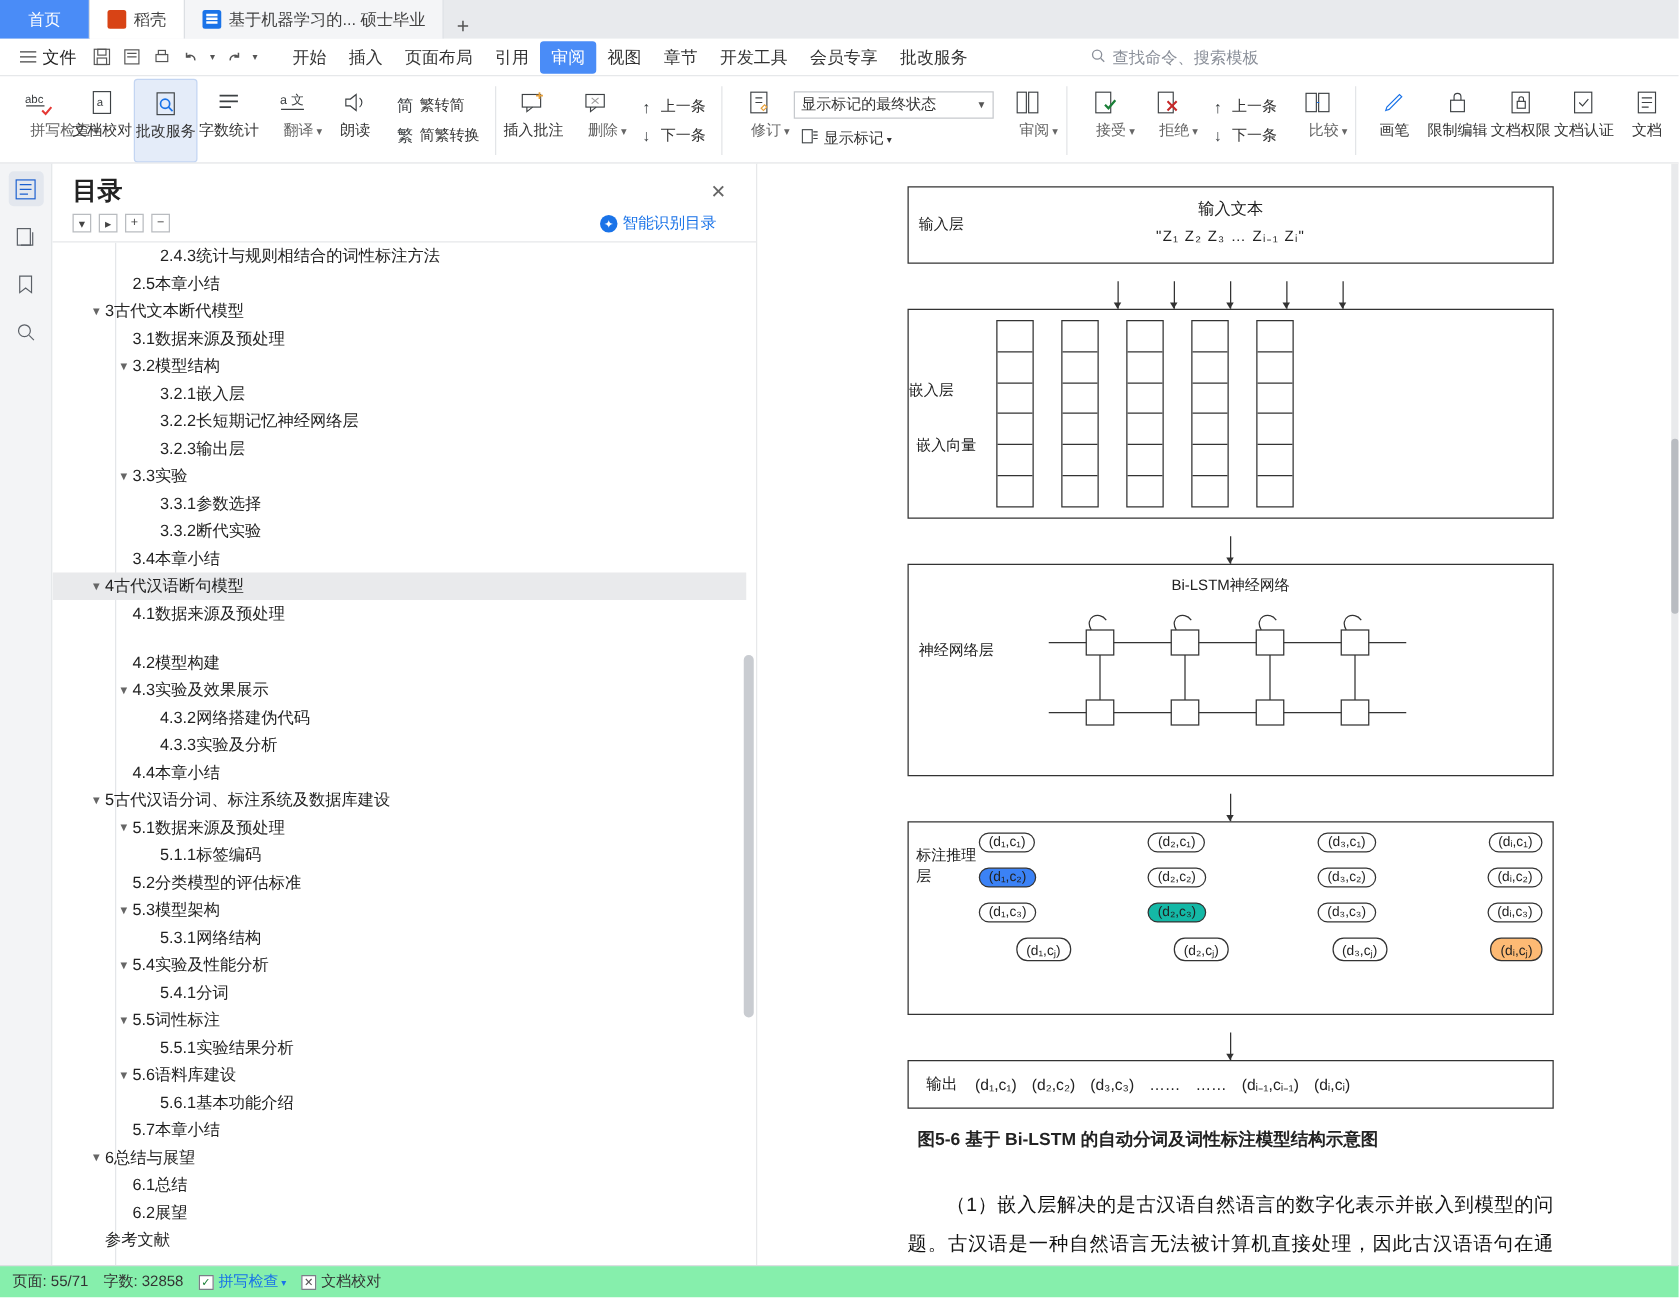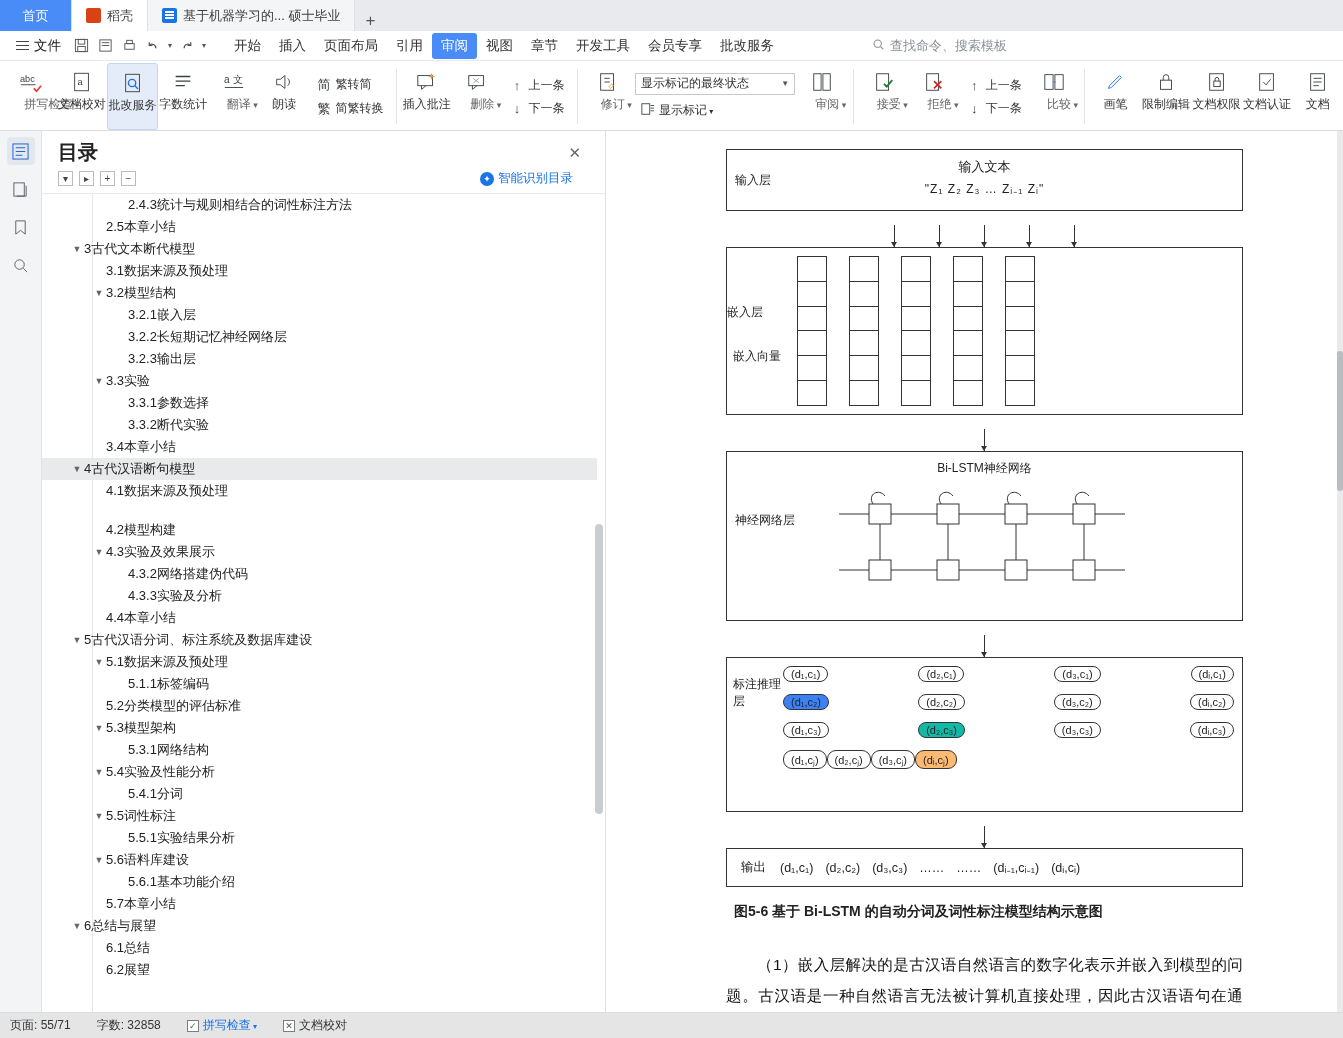--- a/index.html
+++ b/index.html
@@ -100,21 +100,21 @@
   .nn { height: 170px; position: relative; }
   .ann { height: 155px; position: relative; }
   .outrow { border: 1px solid #333; padding: 10px 14px; font-size: 12.5px; display: flex; gap: 14px; align-items: center; }
   .figcap { font-size: 14px; font-weight: bold; margin: 16px 0 0 8px; }
   .para { margin-top: 28px; font-size: 15.5px; line-height: 31px; text-align: justify; letter-spacing: 0.2px; color: #111; }
   .para p { margin: 0; }
   .vscroll { position: absolute; right: 0; top: 0; bottom: 0; width: 6px; background: #e9eaec; }
   .vscroll .th { position: absolute; top: 220px; height: 140px; width: 6px; background: #b9bcc1; border-radius: 3px; }
 
   
-  .statusbar { height: 26px; background: #e5e5e5; border-top: 1px solid #dcdee1; display: flex; align-items: center; gap: 26px; padding: 0 10px; font-size: 12px; color: #333; }
+  .statusbar { height: 26px; background: #86efac; border-top: 1px solid #dcdee1; display: flex; align-items: center; gap: 12px; padding: 0 10px; font-size: 12px; color: #333; }
   .stitem { display: flex; align-items: center; gap: 4px; }
   .chk { width: 12px; height: 12px; border: 1px solid #7a7f87; background: #fff; display: inline-flex; align-items: center; justify-content: center; font-size: 9px; color: #1a7f37; }
   .chk.x { color: #555; }
   .tiny-caret:after { content: " \25BE"; font-size: 8px; }
   .blue { color: #1a73e8; }
 </style>
 </head>
 <body>
 
 <div id="app">
@@ -624,20 +624,24 @@
               <span>6总结与展望</span>
             </div>
             <div class="tocrow" style="padding-left: 50px;">
               <span class="caret empty">▼</span>
               <span>6.1总结</span>
             </div>
             <div class="tocrow" style="padding-left: 50px;">
               <span class="caret empty">▼</span>
               <span>6.2展望</span>
             </div>
+            <div class="tocrow" style="padding-left: 28px;">
+              <span class="caret empty">▼</span>
+              <span>参考文献</span>
+            </div>
           </div>
         <div class="scrolltrack">
           <div class="scrollthumb" style="top:330px;height:290px;"></div>
         </div>
       </div>
     </div>
 
     <div class="docpane">
       <div class="page">
 
@@ -743,21 +747,21 @@
                   <div style="border: 1px solid rgb(51, 51, 51); border-radius: 9px; padding: 1px 7px; font-size: 11px; background: rgb(255, 255, 255);">(d₂,c₂)</div>
                   <div style="border: 1px solid rgb(51, 51, 51); border-radius: 9px; padding: 1px 7px; font-size: 11px; background: rgb(255, 255, 255);">(d₃,c₂)</div>
                   <div style="border: 1px solid rgb(51, 51, 51); border-radius: 9px; padding: 1px 7px; font-size: 11px; background: rgb(255, 255, 255);">(dᵢ,c₂)</div>
                 </div>
                 <div style="display: flex; justify-content: space-between;">
                   <div style="border: 1px solid rgb(51, 51, 51); border-radius: 9px; padding: 1px 7px; font-size: 11px; background: rgb(255, 255, 255);">(d₁,c₃)</div>
                   <div style="border: 1px solid rgb(51, 51, 51); border-radius: 9px; padding: 1px 7px; font-size: 11px; background: #14b8a6;">(d₂,c₃)</div>
                   <div style="border: 1px solid rgb(51, 51, 51); border-radius: 9px; padding: 1px 7px; font-size: 11px; background: rgb(255, 255, 255);">(d₃,c₃)</div>
                   <div style="border: 1px solid rgb(51, 51, 51); border-radius: 9px; padding: 1px 7px; font-size: 11px; background: rgb(255, 255, 255);">(dᵢ,c₃)</div>
                 </div>
-                <div style="display: flex; justify-content: flex-start;">
+                <div style="display: flex; justify-content: space-between; margin-left: 30px;">
                   <div style="border: 1px solid rgb(51, 51, 51); border-radius: 9px; padding: 1px 7px; font-size: 11px; background: rgb(255, 255, 255);">(d₁,cⱼ)</div>
                   <div style="border: 1px solid rgb(51, 51, 51); border-radius: 9px; padding: 1px 7px; font-size: 11px; background: rgb(255, 255, 255);">(d₂,cⱼ)</div>
                   <div style="border: 1px solid rgb(51, 51, 51); border-radius: 9px; padding: 1px 7px; font-size: 11px; background: rgb(255, 255, 255);">(d₃,cⱼ)</div>
                   <div style="border: 1px solid rgb(51, 51, 51); border-radius: 9px; padding: 1px 7px; font-size: 11px; background: #fdba74;">(dᵢ,cⱼ)</div>
                 </div>
               </div>
             </div>
         </div>
         <div class="arrows">
             <span class="arrow-d"></span>

